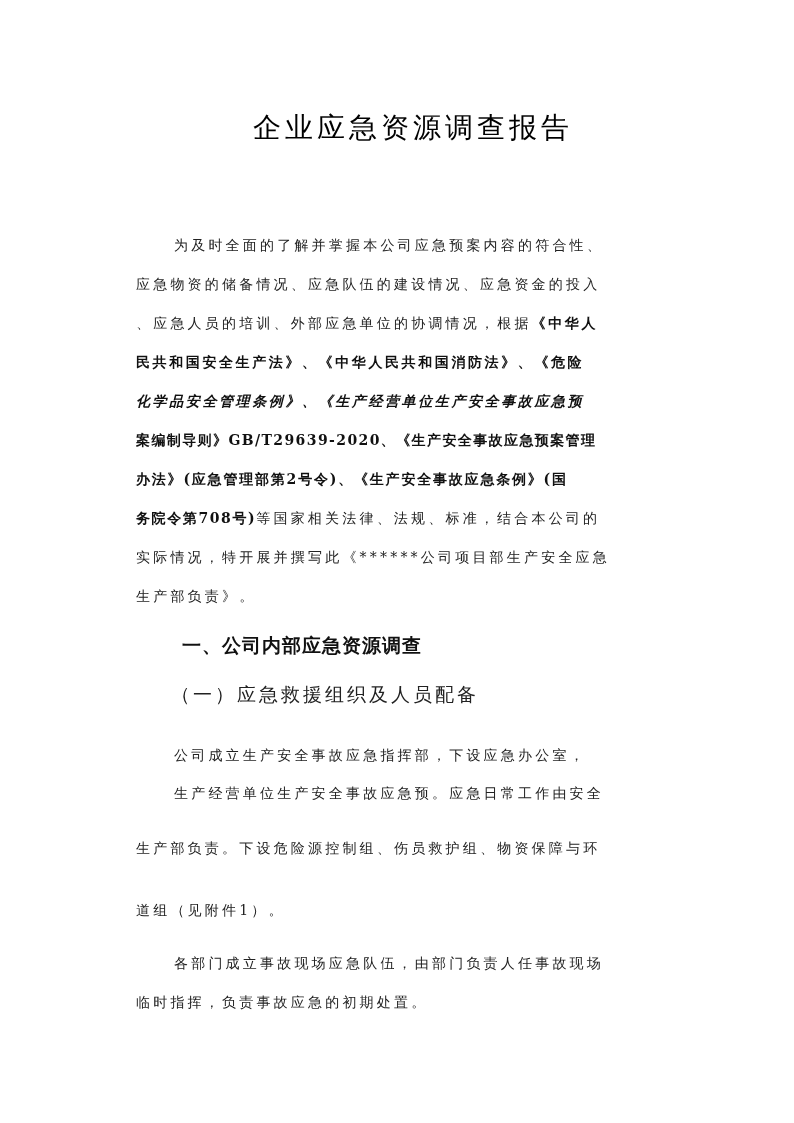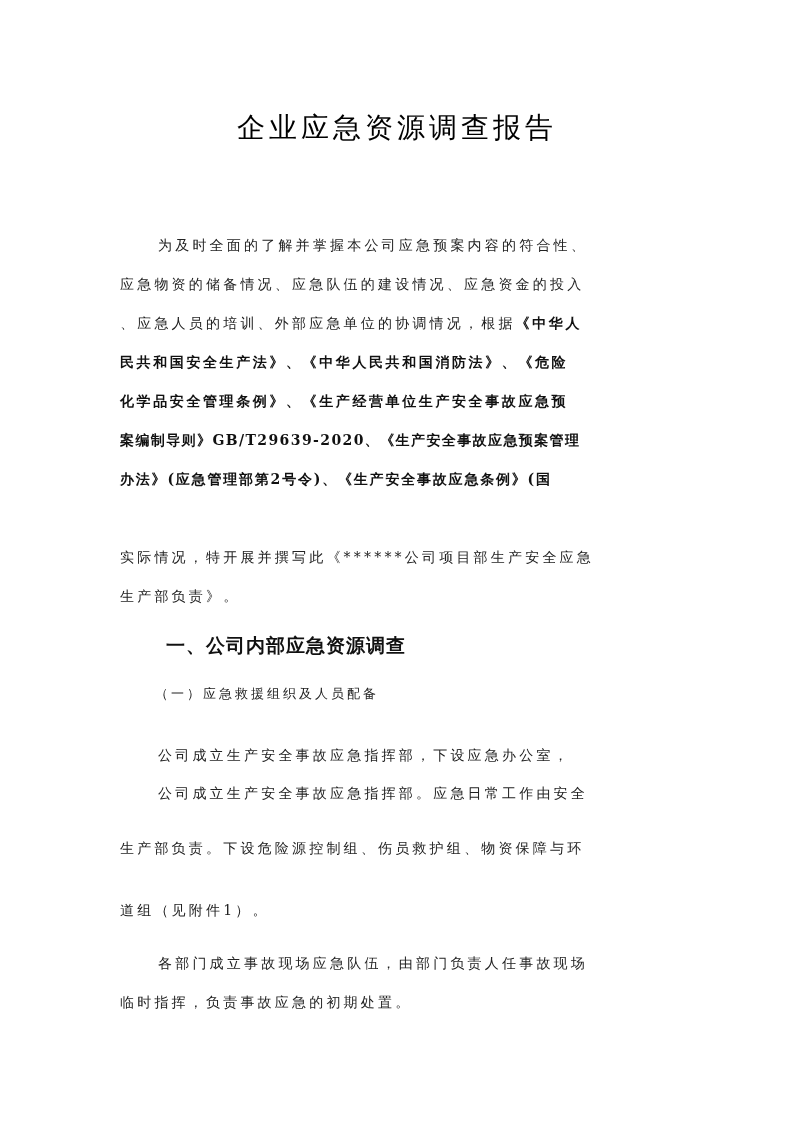--- a/index.html
+++ b/index.html
@@ -10,21 +10,21 @@
     body {
       width: 794px;
       height: 1123px;
       position: relative;
       overflow: hidden;
       font-family: "DejaVu Serif", "Liberation Serif", serif;
       color: #111111;
     }
     .page {
       position: absolute;
-      left: 0; top: 0;
+      left: 16px; top: 0;
       width: 748px; height: 1123px;
     }
     .title {
       position: absolute;
       left: 0; width: 794px;
       top: 108px;
       text-align: center;
       font-size: 28px;
       letter-spacing: 4px;
       line-height: 40px;
@@ -49,21 +49,21 @@
       font-size: 19px;
       line-height: 28px;
       font-weight: bold;
       white-space: nowrap;
       letter-spacing: 1px;
       color: #111;
     }
     .subheading {
       position: absolute;
       left: 155px;
-      font-size: 13px;
+      font-size: 19px;
       line-height: 28px;
       white-space: nowrap;
       letter-spacing: 3px;
       color: #222;
     }
   </style>
 </head>
 <body>
 
 <div class="page">
@@ -75,42 +75,45 @@
   </div>
   <div class="line" style="top:309px;">
     <span>、应急人员的培训、外部应急单位的协调情况，根据</span><span class="b">《中华人</span>
   </div>
   <div class="line" style="top:270px;">
     <span>应急物资的储备情况、应急队伍的建设情况、应急资金的投入</span>
   </div>
   <div class="line" style="top:348px;">
     <span class="b">民共和国安全生产法》、《中华人民共和国消防法》、《危险</span>
   </div>
-  <div class="line" style="top:387px;">
+  <div class="line" style="top:387px;font-style:italic;">
     <span class="b">化学品安全管理条例》、《生产经营单位生产安全事故应急预</span>
   </div>
   <div class="line" style="top:426px;">
     <span class="b" style="letter-spacing:1.4px;">案编制导则》GB/T29639-2020、《生产安全事故应急预案管理</span>
   </div>
   <div class="line" style="top:465px;">
     <span class="b" style="letter-spacing:1.8px;">办法》(应急管理部第2号令)、《生产安全事故应急条例》(国</span>
+  </div>
+  <div class="line" style="top:504px;">
+    <span class="b" style="letter-spacing:1.6px;">务院令第708号)</span><span>等国家相关法律、法规、标准，结合本公司的</span>
   </div>
   <div class="line" style="top:543px;">
     <span>实际情况，特开展并撰写此《******公司项目部生产安全应急</span>
   </div>
   <div class="line" style="top:582px;">
     <span>生产部负责》。</span>
   </div>
 
   <div class="heading" style="top:631px;margin-left:8px;">一、公司内部应急资源调查</div>
 
   <div class="subheading" style="top:680px;">（一）应急救援组织及人员配备</div>
 
   <div class="line indent" style="top:729px;margin-top:12px;">公司成立生产安全事故应急指挥部，下设应急办公室，</div>
 
-  <div class="line indent" style="top:779px;">公司成立生产安全事故应急指挥部。应急日常工作由安全</div>
+  <div class="line indent" style="top:779px;">生产经营单位生产安全事故应急预。应急日常工作由安全</div>
   <div class="line" style="top:818px;margin-top:16px;">生产部负责。下设危险源控制组、伤员救护组、物资保障与环</div>
   <div class="line" style="top:896px;">道组（见附件1）。</div>
 
   <div class="line indent" style="top:949px;">各部门成立事故现场应急队伍，由部门负责人任事故现场</div>
   <div class="line" style="top:988px;">临时指挥，负责事故应急的初期处置。</div>
 
 </div>
 
 </body></html>

